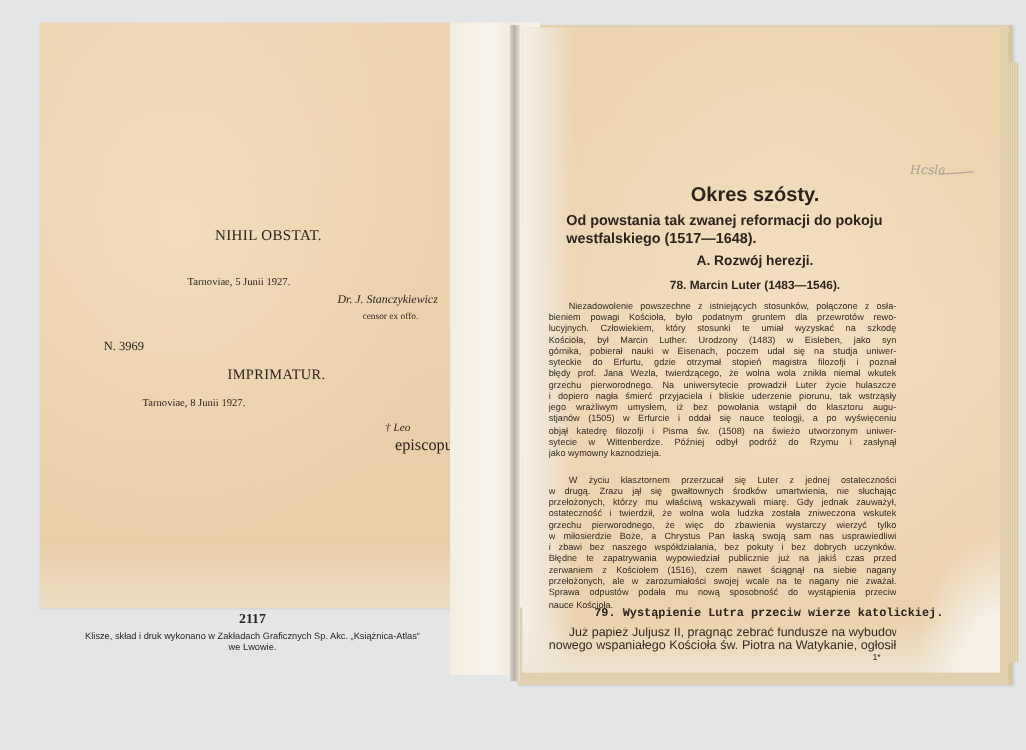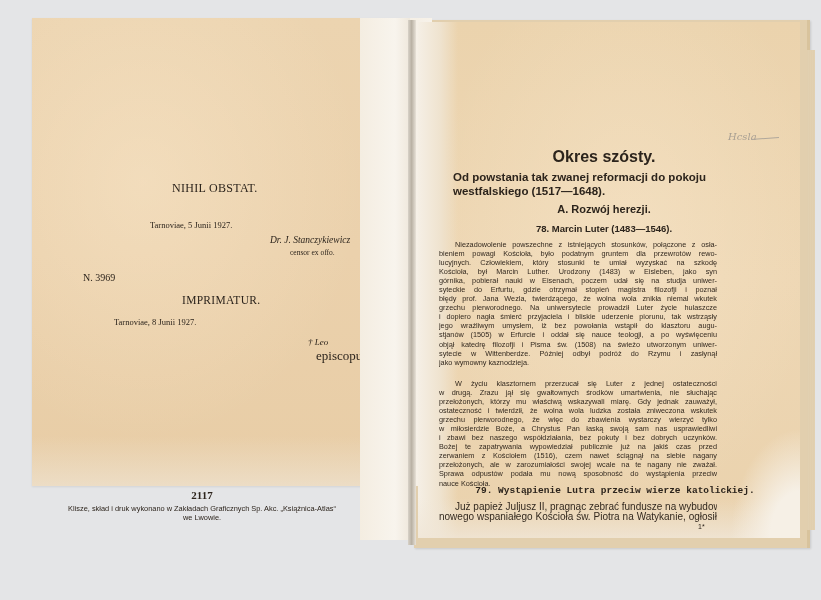--- a/index.html
+++ b/index.html
@@ -183,21 +183,21 @@
     </div>
 
     <div class="body-text p2">
       <span class="line indent">W życiu klasztornem przerzucał się Luter z jednej ostateczności</span>
       <span class="line">w drugą. Zrazu jął się gwałtownych środków umartwienia, nie słuchając</span>
       <span class="line">przełożonych, którzy mu właściwą wskazywali miarę. Gdy jednak zauważył,</span>
       <span class="line">ostateczność i twierdził, że wolna wola ludzka została zniweczona wskutek</span>
       <span class="line">grzechu pierworodnego, że więc do zbawienia wystarczy wierzyć tylko</span>
       <span class="line">w miłosierdzie Boże, a Chrystus Pan łaską swoją sam nas usprawiedliwi</span>
       <span class="line">i zbawi bez naszego współdziałania, bez pokuty i bez dobrych uczynków.</span>
-      <span class="line">Bożej te zapatrywania wypowiedział publicznie już na jakiś czas przed</span>
+      <span class="line">Błędne te zapatrywania wypowiedział publicznie już na jakiś czas przed</span>
       <span class="line">zerwaniem z Kościołem (1516), czem nawet ściągnął na siebie nagany</span>
       <span class="line">przełożonych, ale w zarozumiałości swojej wcale na te nagany nie zważał.</span>
       <span class="line">Sprawa odpustów podała mu nową sposobność do wystąpienia przeciw</span>
       <span class="line last">nauce Kościoła.</span>
     </div>
 
     <div class="sec79">79. Wystąpienie Lutra przeciw wierze katolickiej.</div>
 
     <div class="body-text p3">
       <span class="line indent">Już papież Juljusz II, pragnąc zebrać fundusze na wybudowanie</span>

